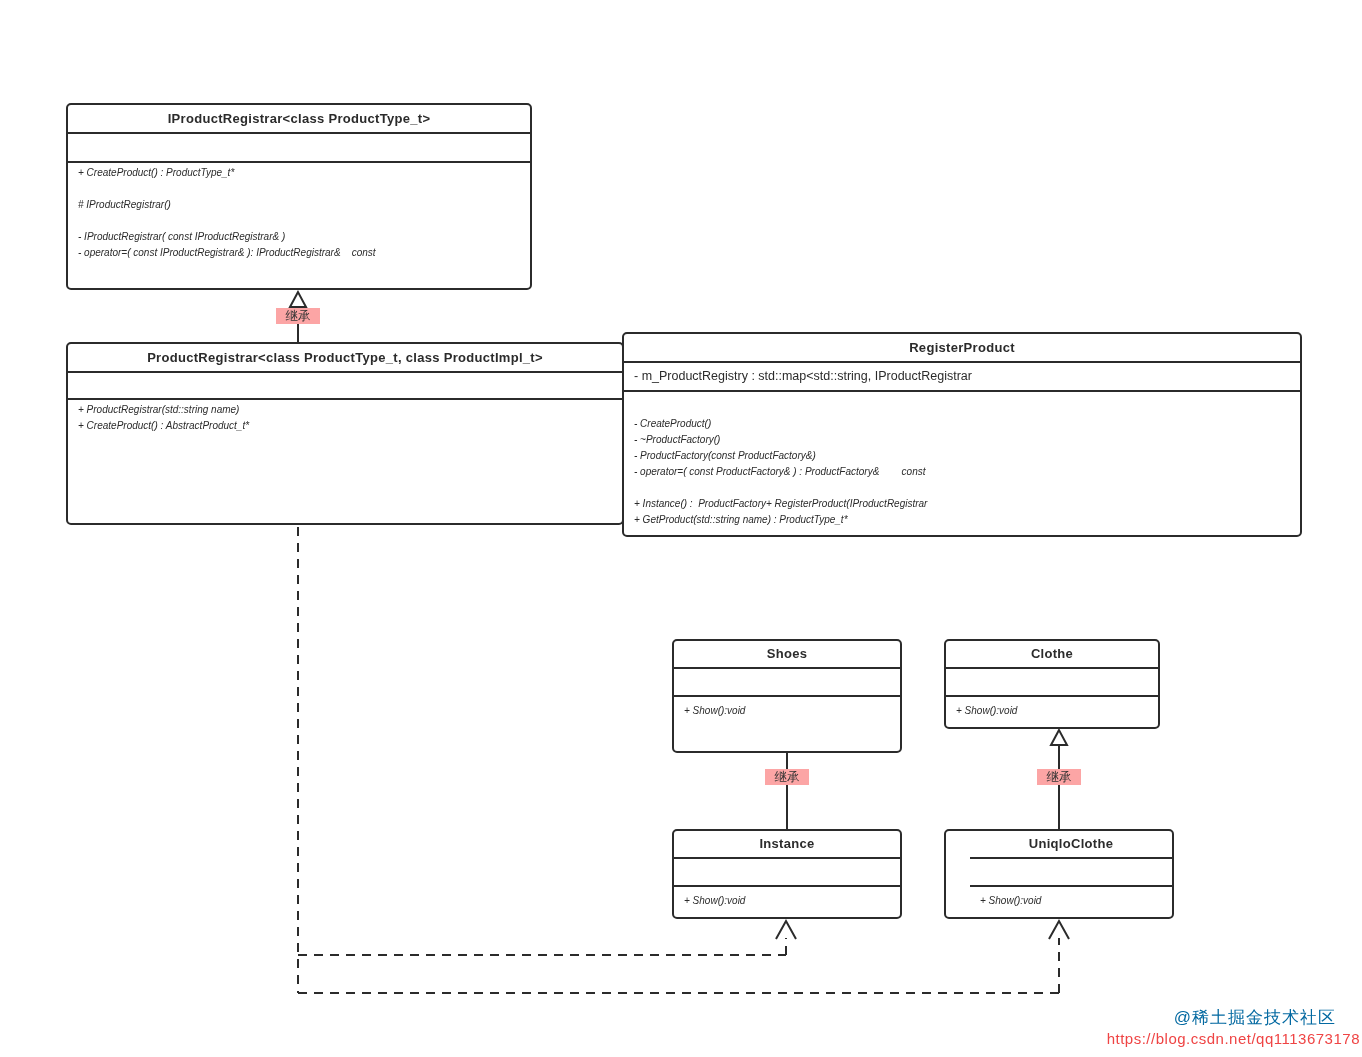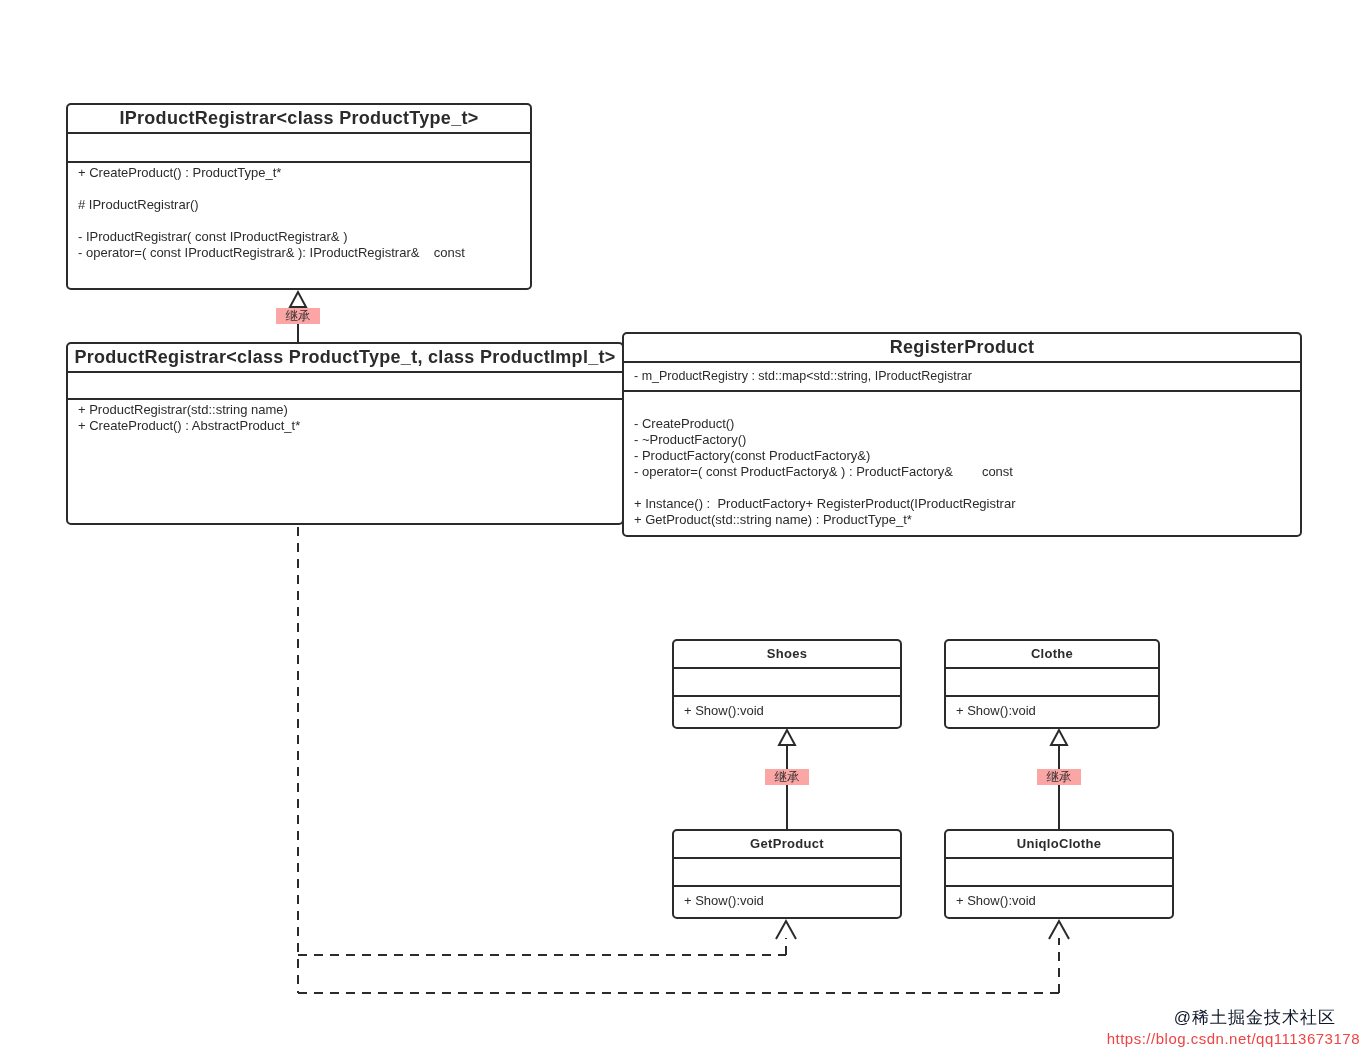--- a/index.html
+++ b/index.html
@@ -21,61 +21,62 @@
     box-sizing: border-box;
     display: flex;
     flex-direction: column;
   }
   .uml-title {
     flex: none;
     height: 27px;
     line-height: 27px;
     border-bottom: 2px solid #2b2b2b;
     font-weight: bold;
-    font-size: 18px;
+    font-size: 13px;
     letter-spacing: 0.3px;
     text-align: center;
     white-space: pre;
     overflow: hidden;
   }
   .uml-attrs {
     flex: none;
     height: 27px;
     line-height: 27px;
     border-bottom: 2px solid #2b2b2b;
     font-size: 12.5px;
     padding: 0 10px;
     white-space: pre;
     overflow: hidden;
   }
   .uml-methods {
     flex: 1;
-    font-size: 13px;
+    font-size: 10px;
     padding: 2px 10px 0 10px;
     overflow: hidden;
+    font-style: italic;
   }
   .line { height: 16px; line-height: 16px; white-space: pre; }
   .sm .uml-title { height: 26px; line-height: 26px; font-size: 13px; }
   .sm .uml-attrs { height: 26px; }
   .sm .uml-methods { padding-top: 6px; }
   .edge-label {
     position: absolute;
     width: 44px;
     text-align: center;
     font-size: 12.5px;
     color: #333333;
     background: #fca5a5;
     line-height: 16px;
   }
   .wm-community {
     position: absolute;
     right: 26px;
     top: 1006px;
     font-size: 17px;
-    color: #0f172a;
+    color: #0369a1;
     letter-spacing: 1px;
   }
   .wm-url {
     position: absolute;
     right: 2px;
     top: 1030px;
     font-size: 15px;
     color: #ef4444;
     letter-spacing: 0.5px;
   }
@@ -155,45 +156,45 @@
       <div class="line">- CreateProduct()</div>
       <div class="line">- ~ProductFactory()</div>
       <div class="line">- ProductFactory(const ProductFactory&amp;)</div>
       <div class="line">- operator=( const ProductFactory&amp; ) : ProductFactory&amp;        const</div>
       <div class="line"></div>
       <div class="line">+ Instance() :  ProductFactory+ RegisterProduct(IProductRegistrar</div>
       <div class="line">+ GetProduct(std::string name) : ProductType_t*</div>
     </div>
   </div>
 
-  <div class="uml-box sm" style="left:672px; top:639px; width:230px; height:90px;">
+  <div class="uml-box sm" style="left:672px; top:639px; width:230px; height:114px;">
     <div class="uml-title">Shoes</div>
     <div class="uml-attrs"></div>
     <div class="uml-methods">
       <div class="line">+ Show():void</div>
     </div>
   </div>
 
   <div class="uml-box sm" style="left:944px; top:639px; width:216px; height:90px;">
     <div class="uml-title">Clothe</div>
     <div class="uml-attrs"></div>
     <div class="uml-methods">
       <div class="line">+ Show():void</div>
     </div>
   </div>
 
   <div class="uml-box sm" style="left:672px; top:829px; width:230px; height:90px;">
-    <div class="uml-title">GetProduct</div>
-    <div class="uml-attrs"></div>
-    <div class="uml-methods">
-      <div class="line">+ Show():void</div>
-    </div>
-  </div>
-
-  <div class="uml-box sm" style="left:944px; top:829px; width:230px; height:90px;">
+    <div class="uml-title">Instance</div>
+    <div class="uml-attrs"></div>
+    <div class="uml-methods">
+      <div class="line">+ Show():void</div>
+    </div>
+  </div>
+
+  <div class="uml-box sm" style="left:944px; top:829px; width:230px; height:90px;padding-left:24px;">
     <div class="uml-title">UniqloClothe</div>
     <div class="uml-attrs"></div>
     <div class="uml-methods">
       <div class="line">+ Show():void</div>
     </div>
   </div>
 
   <div class="edge-label" style="left:276px; top:308px;">继承</div>
   <div class="edge-label" style="left:765px; top:769px;">继承</div>
   <div class="edge-label" style="left:1037px; top:769px;">继承</div>

